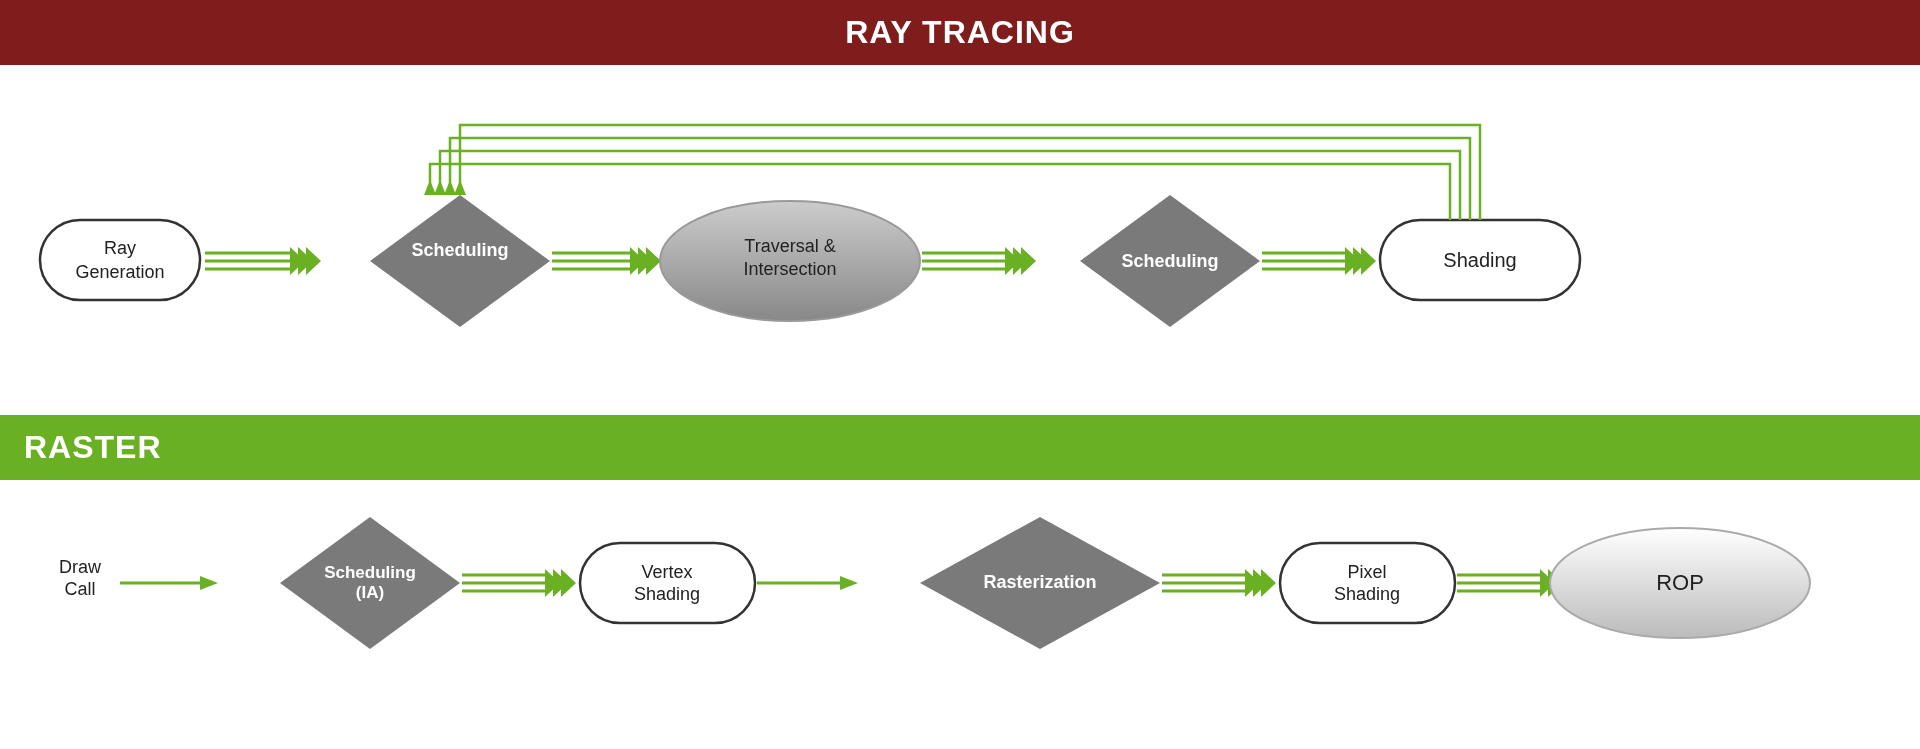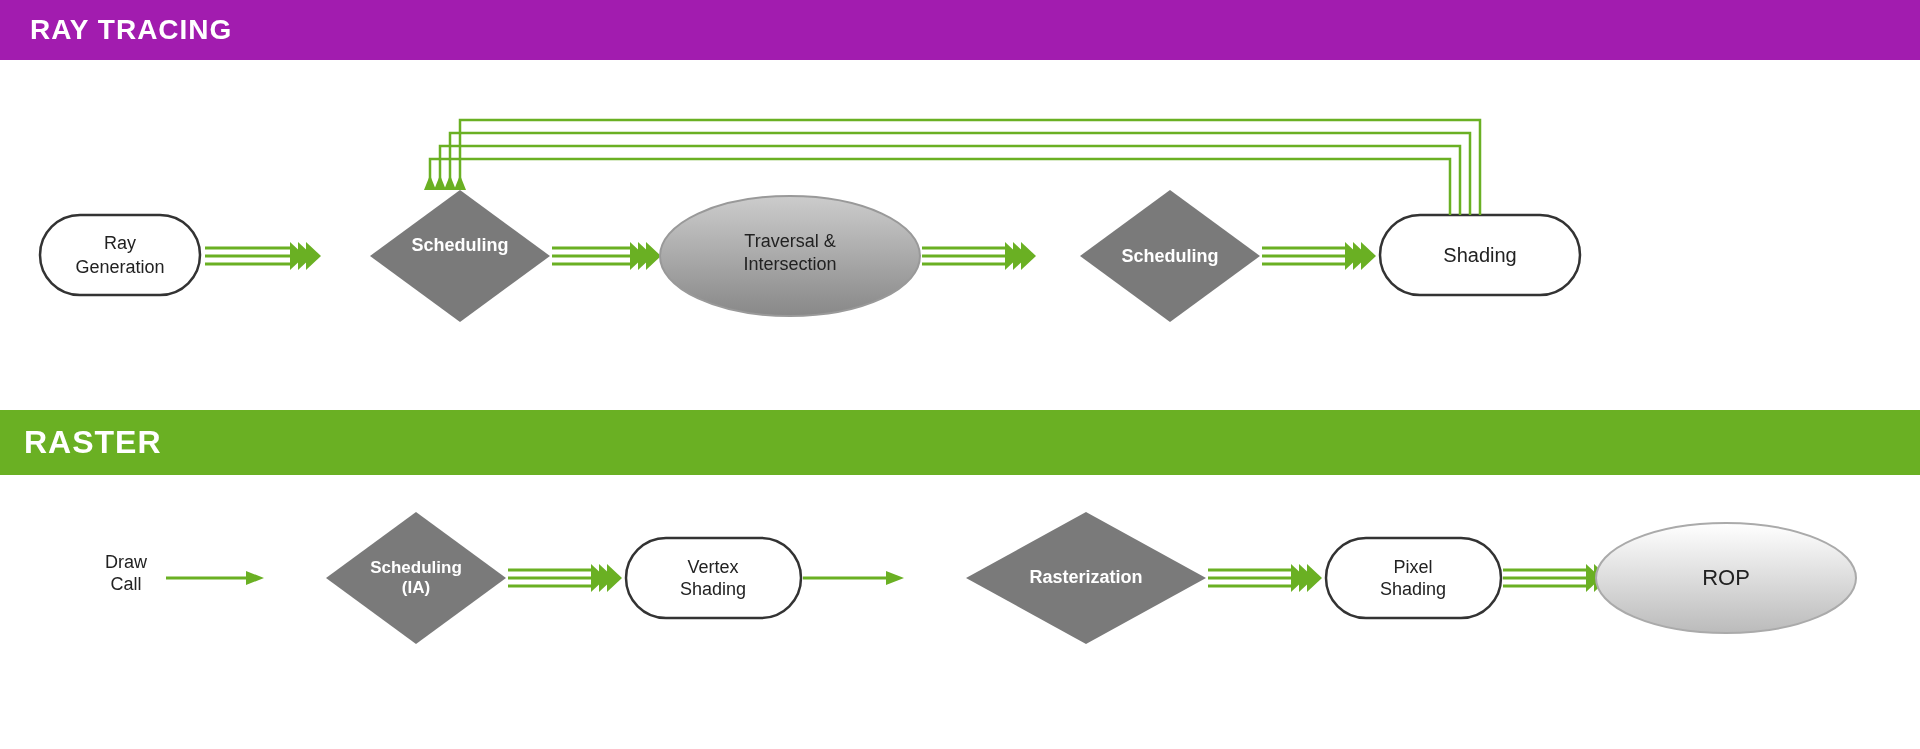--- a/index.html
+++ b/index.html
@@ -5,26 +5,27 @@
     * { box-sizing: border-box; margin: 0; padding: 0; }
     body {
       width: 1920px;
       height: 749px;
       background: #ffffff;
       font-family: Arial, sans-serif;
       overflow: hidden;
     }
 
     .section-header {
-      background: #a21caf;
+      background: #7f1d1d;
       color: white;
-      font-size: 28px;
+      font-size: 32px;
       font-weight: bold;
       padding: 14px 30px;
       letter-spacing: 1px;
+      text-align: center;
     }
 
     .ray-tracing-diagram {
       position: relative;
       width: 100%;
       height: 340px;
       display: flex;
       align-items: center;
       justify-content: center;
     }
@@ -113,21 +114,21 @@
       <polygon points="434,130 440,115 446,130" fill="#6ab023"></polygon>
 
       <path d="M1450,155 L1450,99 L430,99 L430,130" fill="none" stroke="#6ab023" stroke-width="2.5"></path>
       <polygon points="424,130 430,115 436,130" fill="#6ab023"></polygon>
     </svg>
   </div>
 </div>
 
 <div style="background:#fff; margin-top:10px;">
   <div class="raster-header">RASTER</div>
-  <div style="height:200px; position:relative;margin-left:46px;">
+  <div style="height:200px; position:relative;">
     <svg width="1920" height="200">
       <defs>
         <linearGradient id="ropGrad" x1="0" y1="0" x2="0" y2="1">
           <stop offset="0%" stop-color="#fff"></stop>
           <stop offset="100%" stop-color="#bbb"></stop>
         </linearGradient>
       </defs>
 
       <text x="80" y="93" text-anchor="middle" font-family="Arial" font-size="18" fill="#222">Draw</text>
       <text x="80" y="115" text-anchor="middle" font-family="Arial" font-size="18" fill="#222">Call</text>

